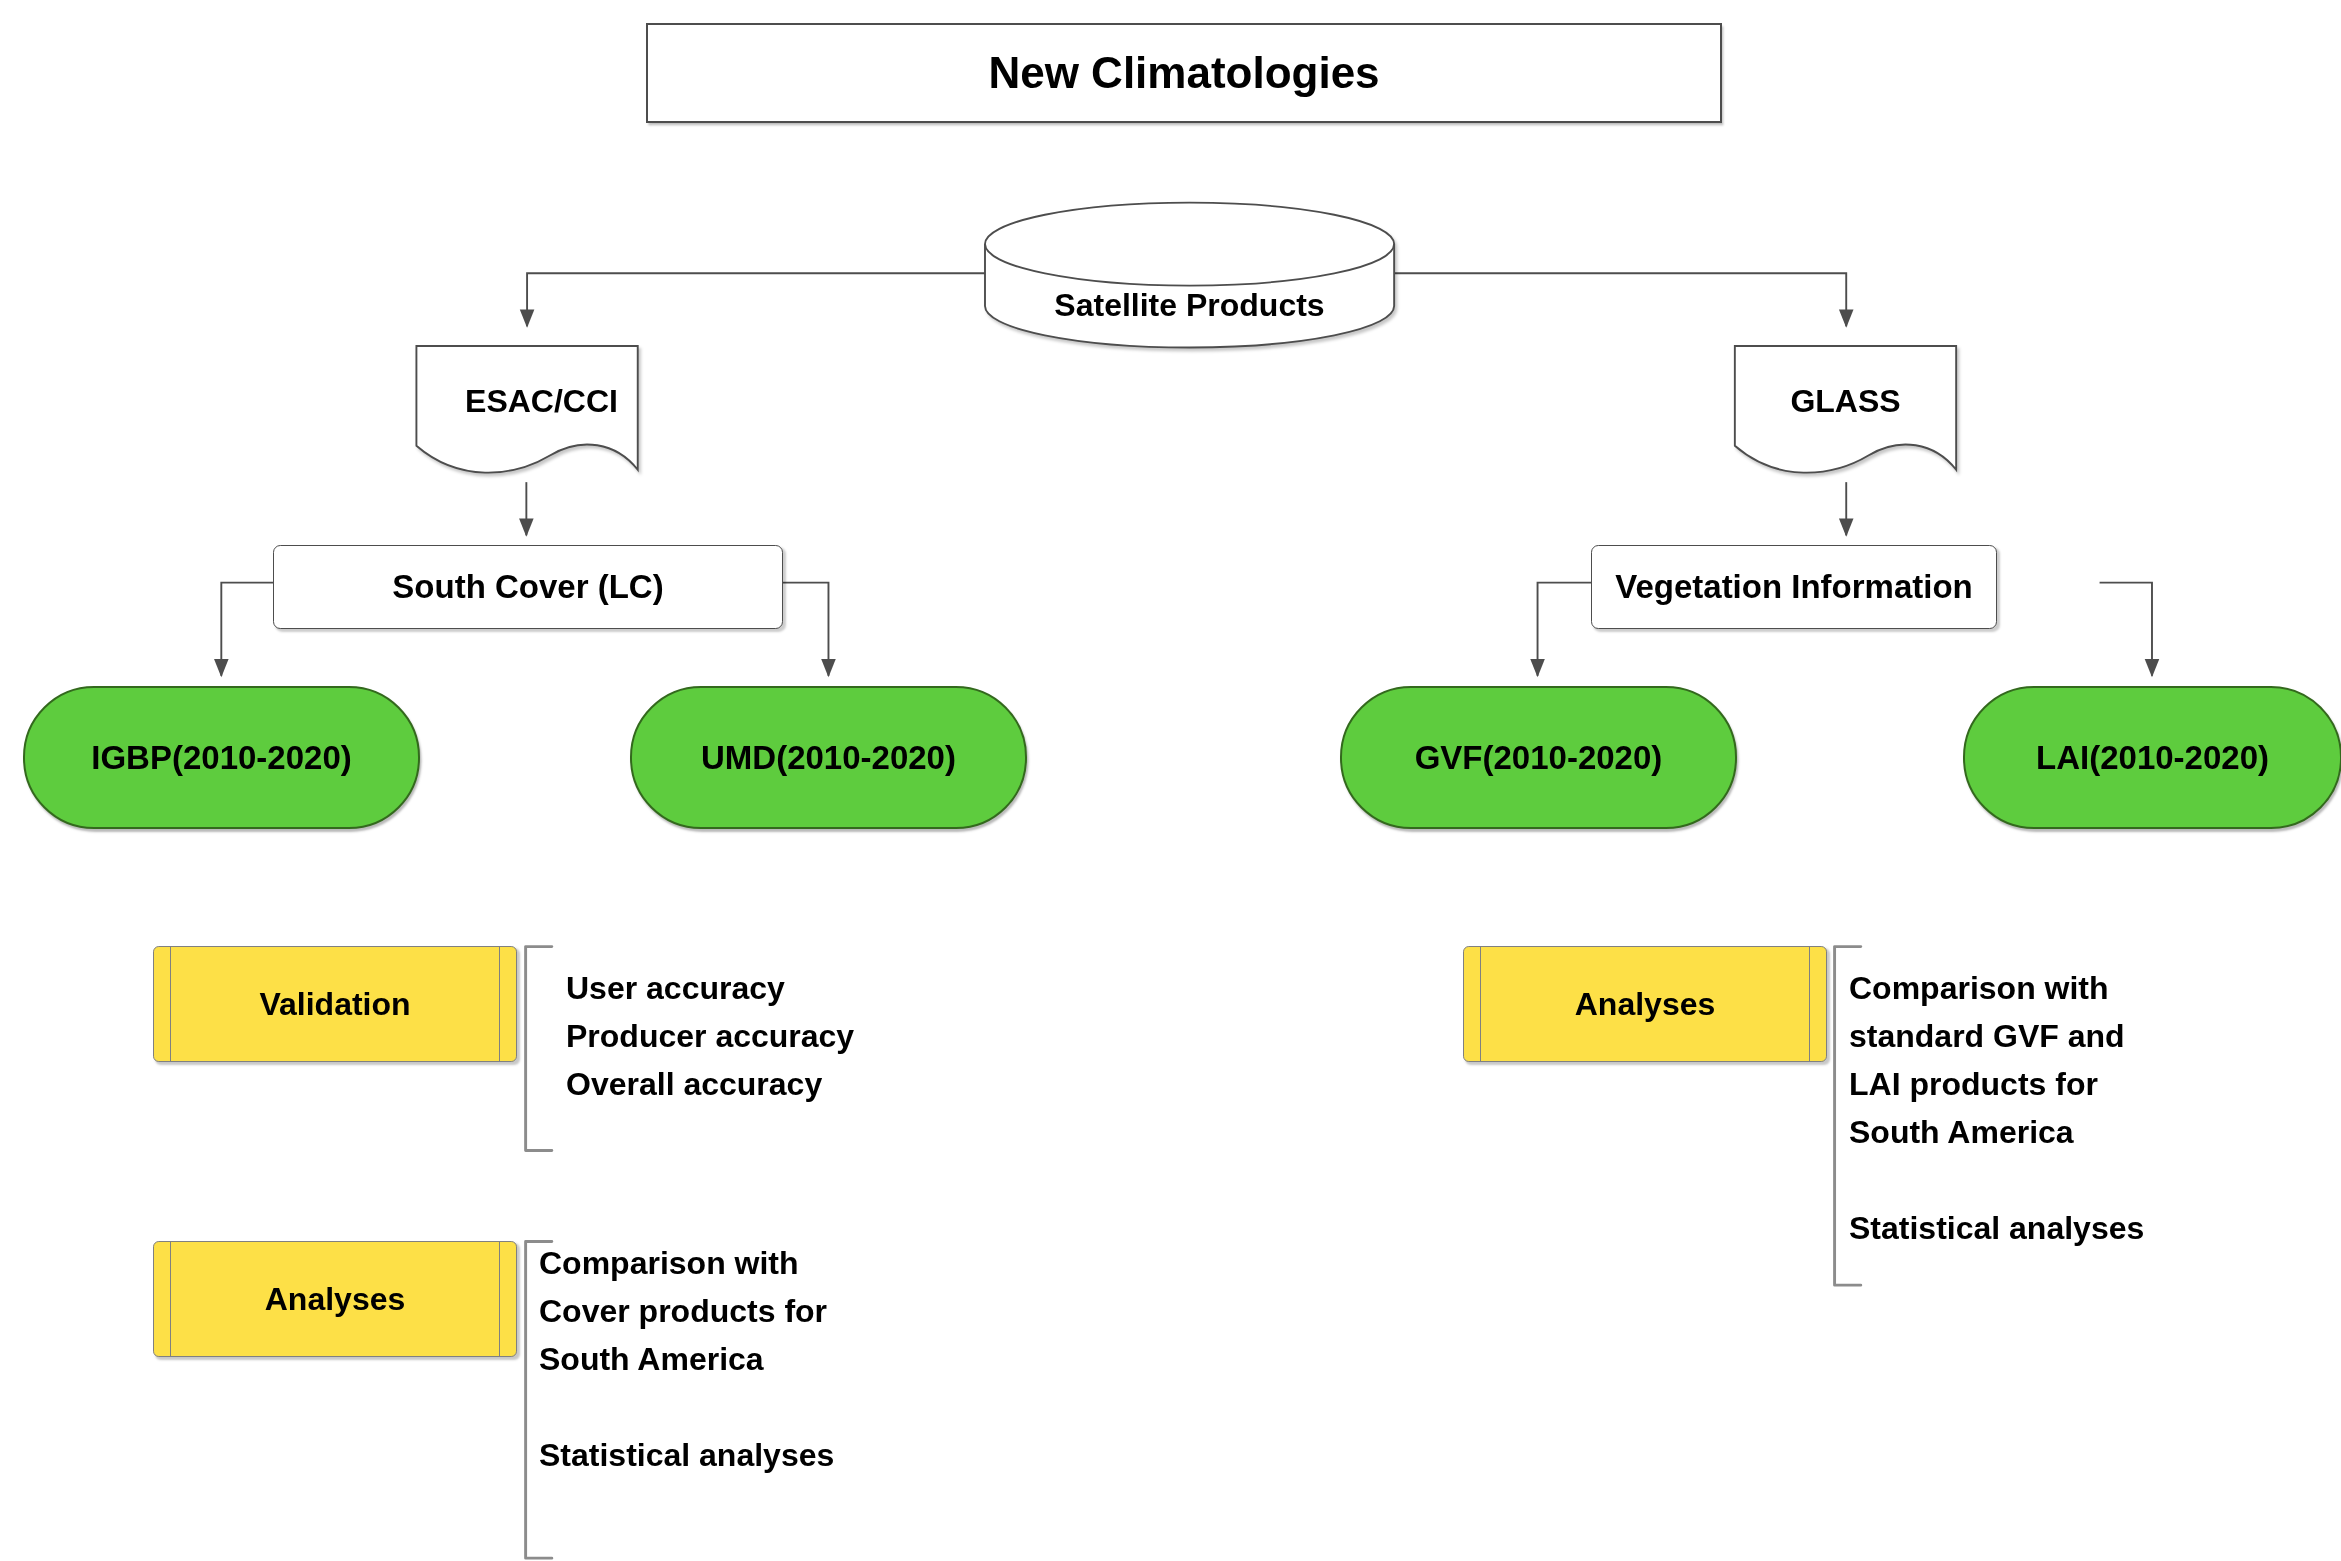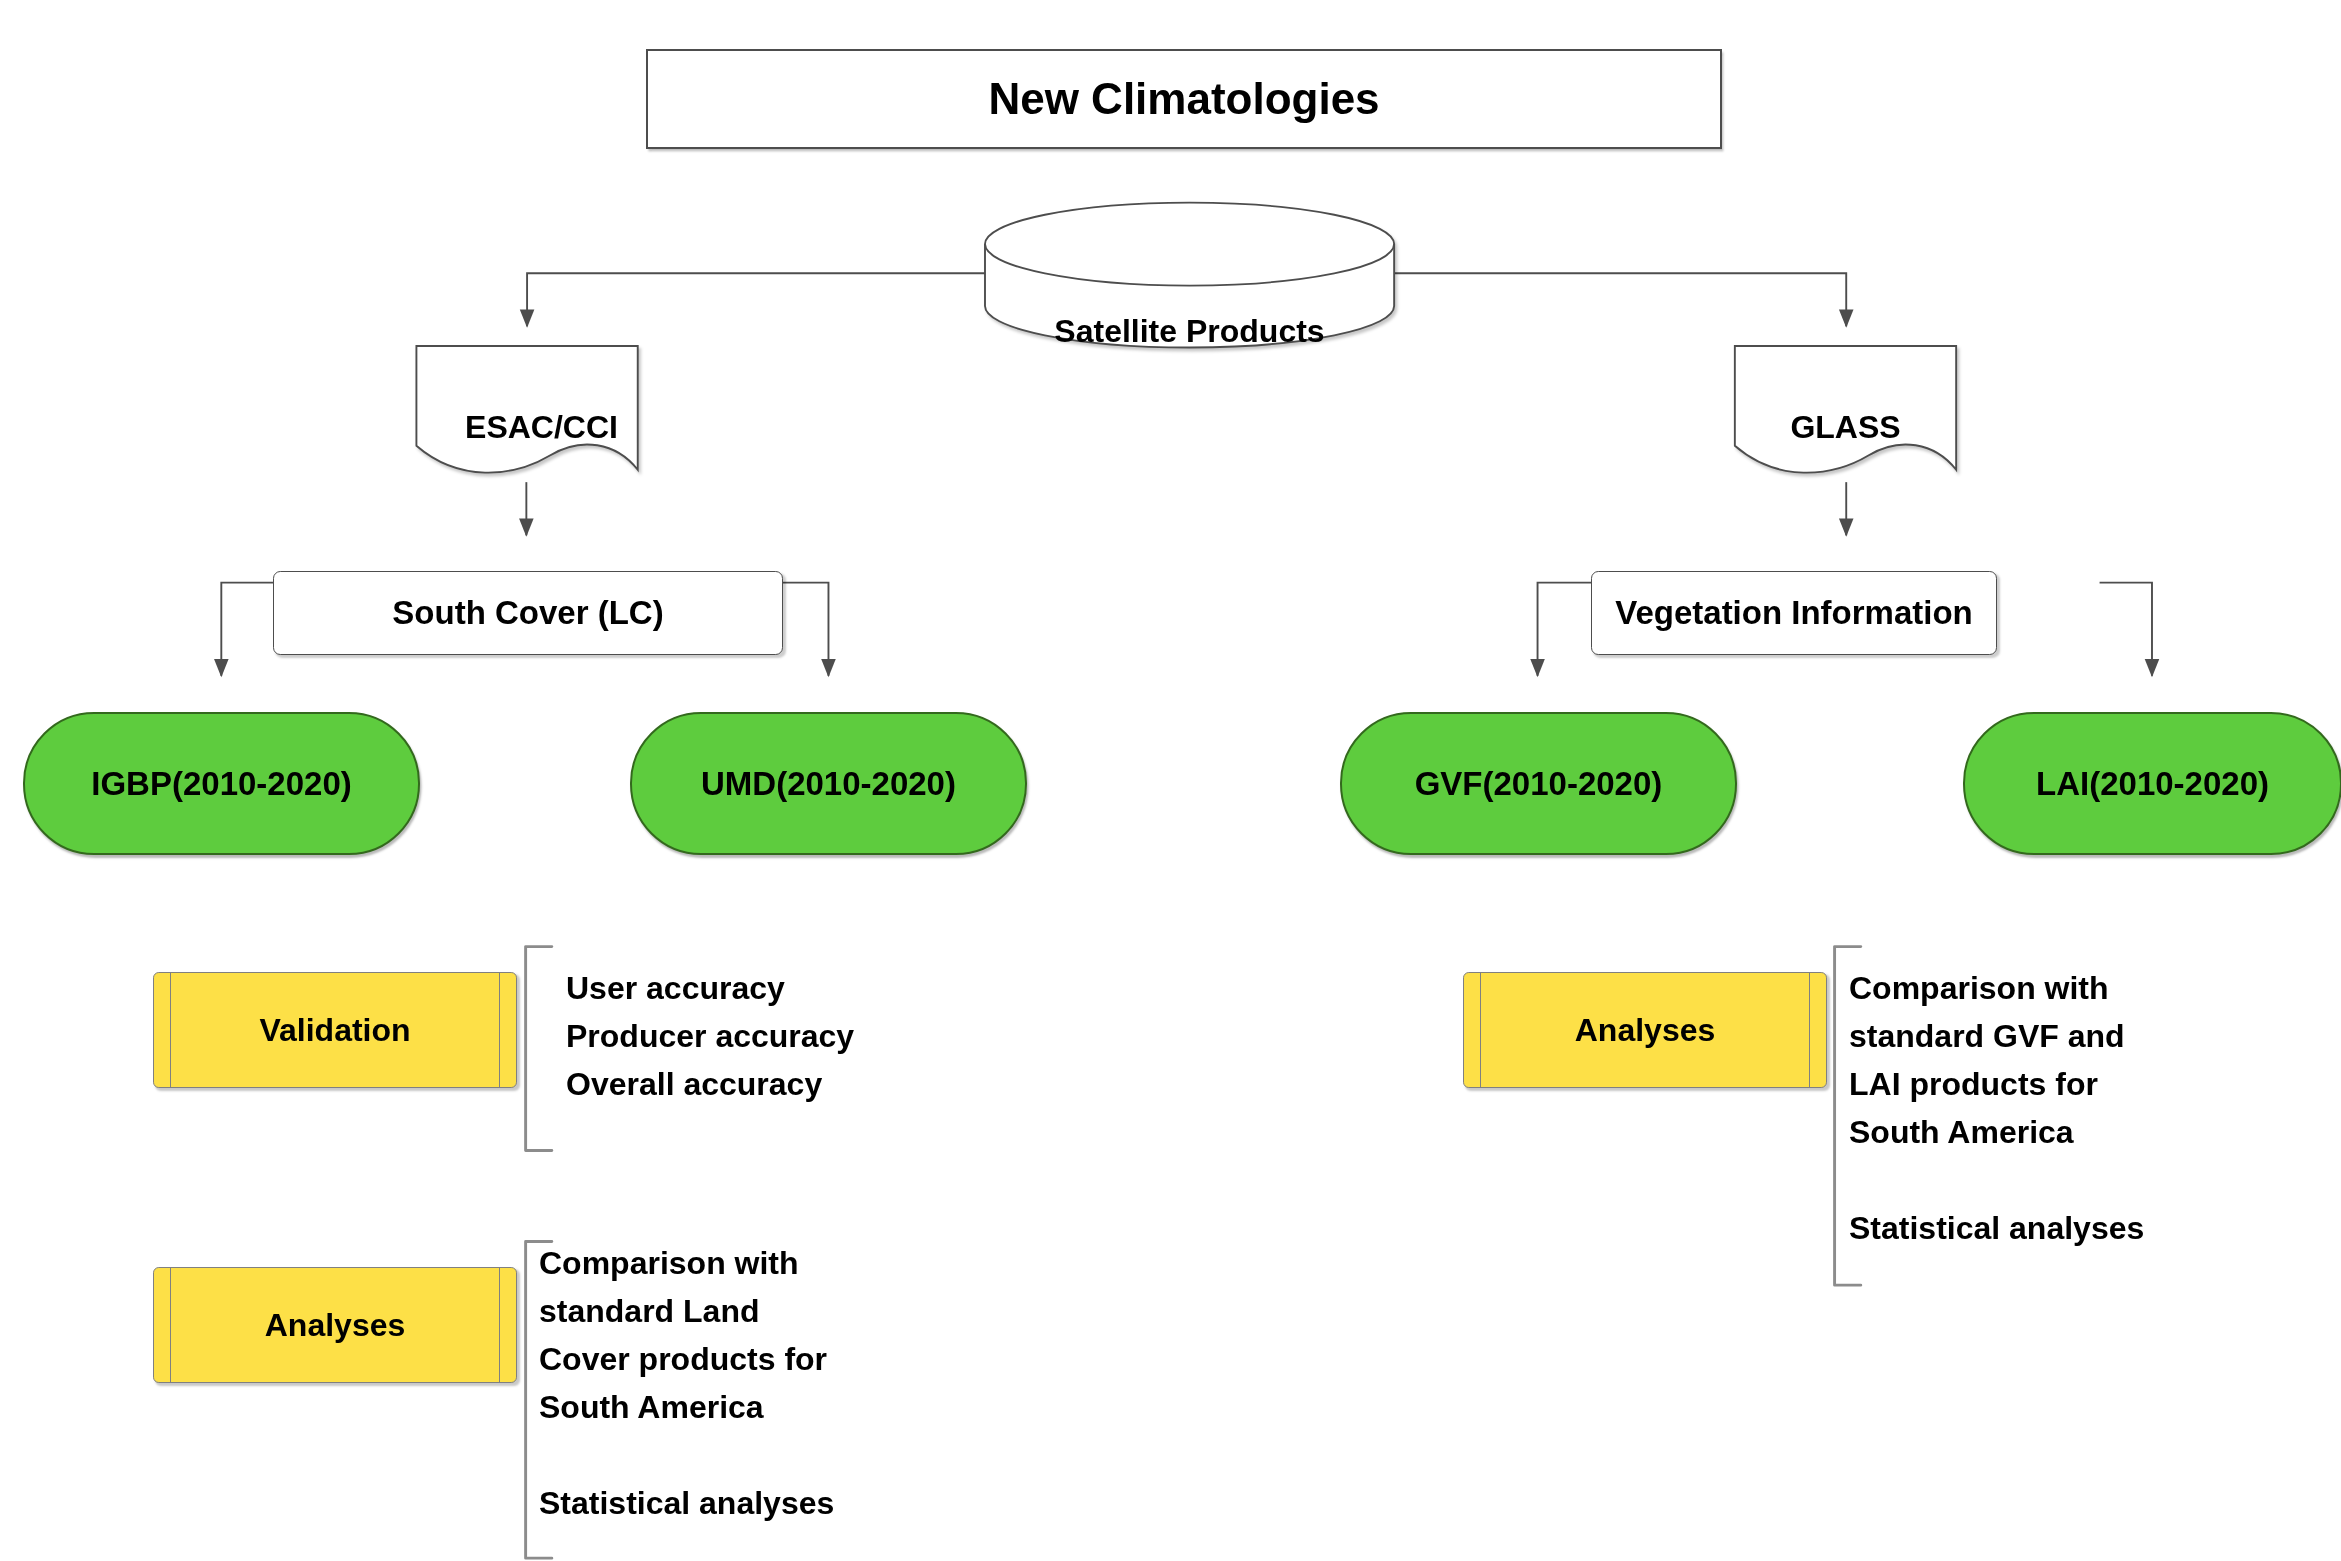--- a/index.html
+++ b/index.html
@@ -13,21 +13,21 @@
     position:relative;width:2342px;height:1562px;background:#ffffff;overflow:hidden;
     font-family:"Liberation Sans","DejaVu Sans",sans-serif;color:#000;
   }
   #wires{position:absolute;left:0;top:0;z-index:1;}
   .shape-stroke{stroke:var(--line);stroke-width:2.6;fill:#ffffff;}
   .wire{stroke:var(--line);stroke-width:2.6;fill:none;}
   .bracket{stroke:#8c8c8c;stroke-width:4;fill:none;stroke-linejoin:round;stroke-linecap:round;}
   .shadowed{filter:drop-shadow(3px 4px 2px rgba(0,0,0,0.22));}
 
   .node{position:absolute;z-index:2;display:flex;align-items:center;justify-content:center;
-        text-align:center;font-weight:700;box-sizing:border-box;margin-top:26px;}
+        text-align:center;font-weight:700;box-sizing:border-box;}
   .plain-label{background:transparent;border:none;}
 
   .title-box{
     left:646px;top:23px;width:1076px;height:100px;
     background:#fff;border:2.2px solid #4d4d4d;
     box-shadow:2.2px 2.9px 2.2px rgba(0,0,0,0.25);
     font-size:44px;
   }
   .cyl-label{left:985px;top:282px;width:409px;height:47px;font-size:32px;}
   .doc-label{width:221px;height:95px;font-size:32px;}
@@ -165,21 +165,20 @@
   </div>
 
   <div id="validation-notes" class="ann-block">
     <div class="ann-line">User accuracy</div>
     <div class="ann-line">Producer accuracy</div>
     <div class="ann-line">Overall accuracy</div>
   </div>
 
   <div id="analyses-left-notes" class="ann-block">
     <div class="ann-line">Comparison with</div>
-    <div class="ann-line">standard Land</div>
     <div class="ann-line">Cover products for</div>
     <div class="ann-line">South America</div>
     <div class="ann-line"></div>
     <div class="ann-line">Statistical analyses</div>
   </div>
 
   <div id="analyses-right-notes" class="ann-block">
     <div class="ann-line">Comparison with</div>
     <div class="ann-line">standard GVF and</div>
     <div class="ann-line">LAI products for</div>

